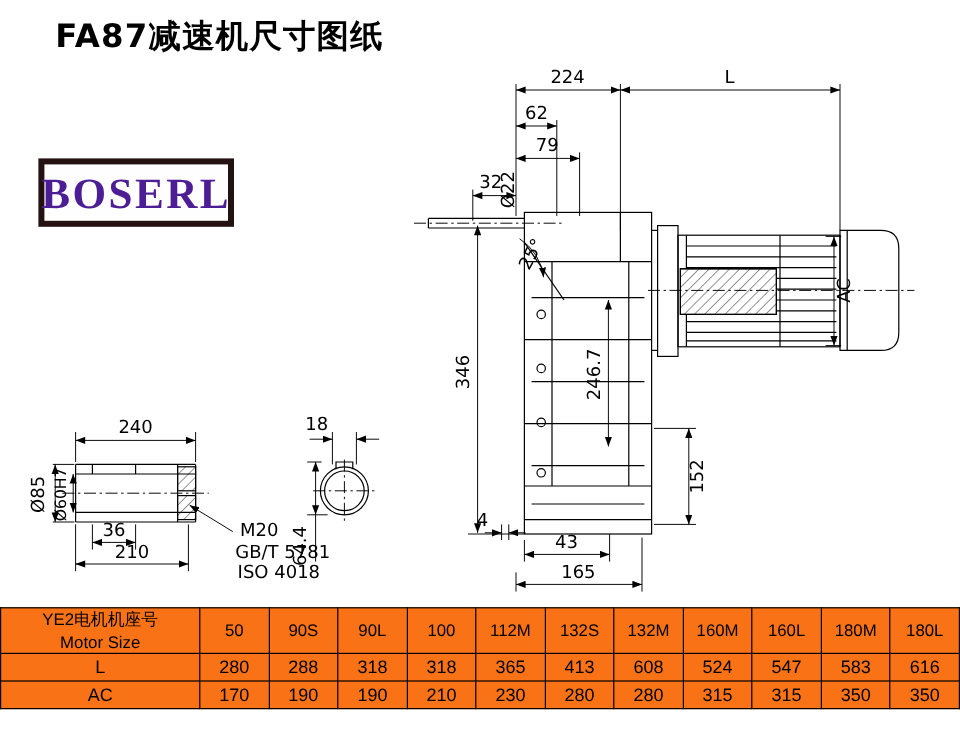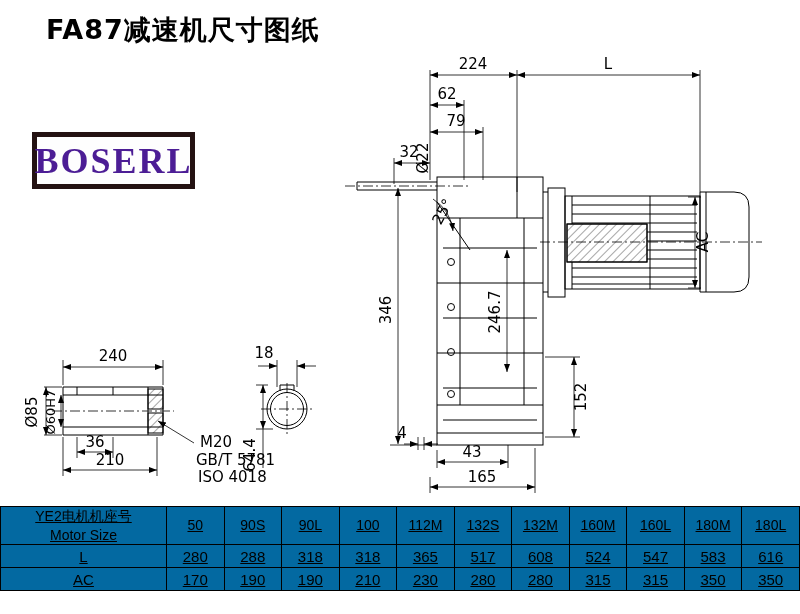--- a/index.html
+++ b/index.html
@@ -19,21 +19,21 @@
   svg.drawing { position:absolute; left:0; top:0; }
   .ln  { stroke:#000; stroke-width:1; fill:none; }
   .cl  { stroke:#000; stroke-width:0.8; stroke-dasharray:10 3 2 3; fill:none; }
   .dl  { stroke:#000; stroke-width:0.8; fill:none; }
   .txt { font-family:"DejaVu Sans",sans-serif; font-size:15px; fill:#000;
          stroke:none; text-anchor:middle; }
   .txt.small { font-size:13px; }
   .txt.start { text-anchor:start; }
 
   table.spec { position:absolute; left:0; top:506px; width:800px;
-               border-collapse:collapse; table-layout:fixed; background:#0369a1;text-decoration:underline; }
+               border-collapse:collapse; table-layout:fixed; background:#f97316; }
   .spec td { border:1px solid #000; text-align:center; vertical-align:middle;
              font-size:15px; color:#000; padding:0; height:23px; }
   .spec tr.hd td { height:38px; font-size:14px; line-height:1.3; }
 </style>
 </head>
 <body>
 
 <div class="page">
 
   <div class="title">FA87减速机尺寸图纸</div>
@@ -245,21 +245,21 @@
       <td>180M</td>
       <td>180L</td>
     </tr>
     <tr>
       <td>L</td>
       <td>280</td>
       <td>288</td>
       <td>318</td>
       <td>318</td>
       <td>365</td>
-      <td>517</td>
+      <td>413</td>
       <td>608</td>
       <td>524</td>
       <td>547</td>
       <td>583</td>
       <td>616</td>
     </tr>
     <tr>
       <td>AC</td>
       <td>170</td>
       <td>190</td>

